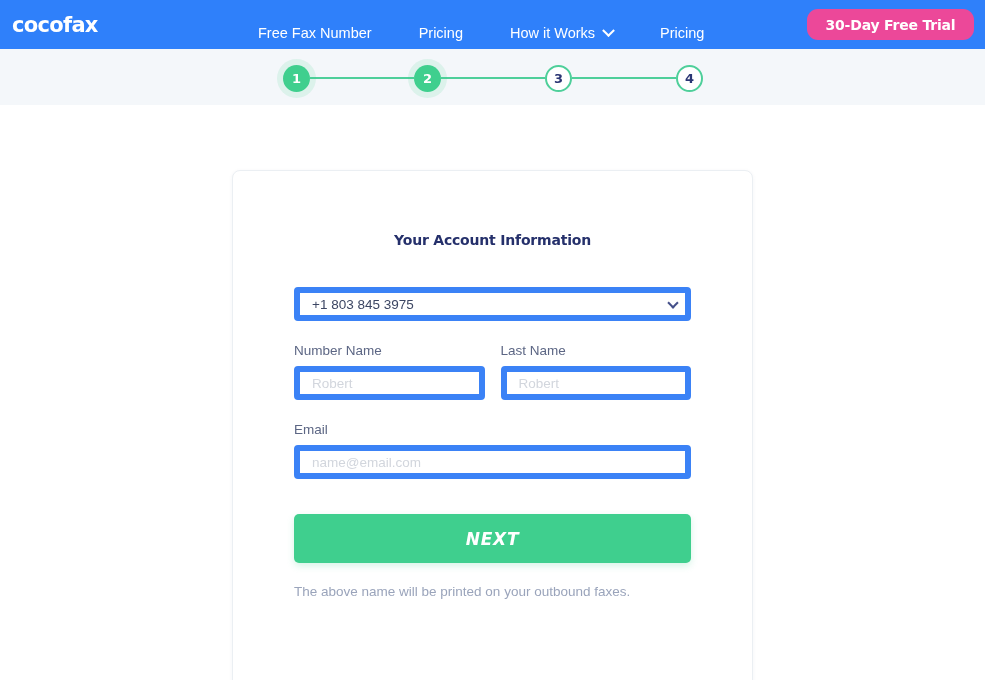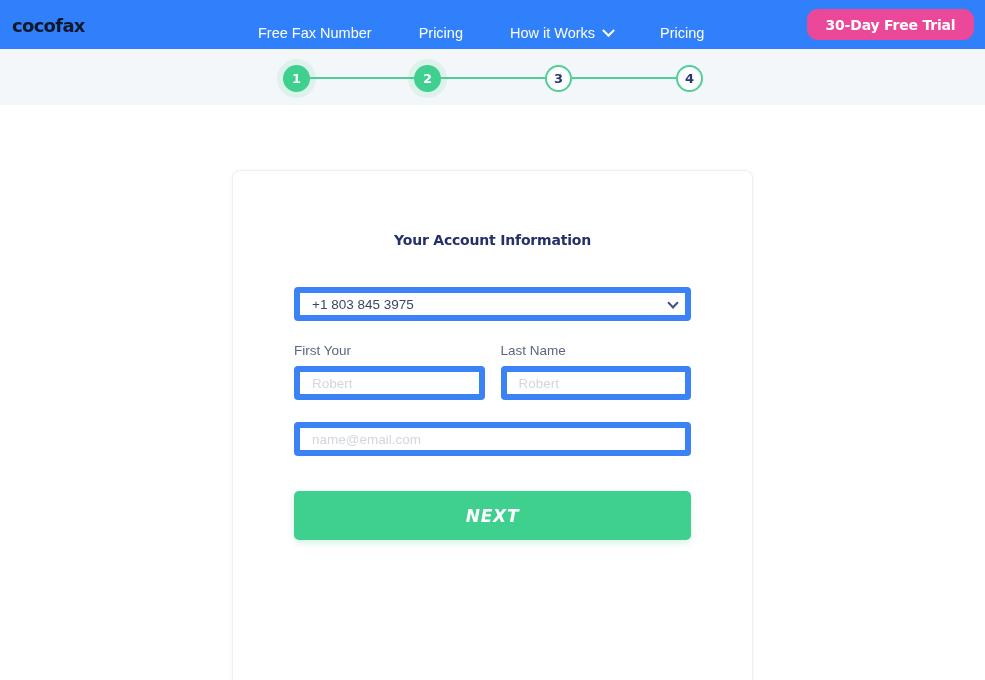--- a/index.html
+++ b/index.html
@@ -23,23 +23,23 @@
     display: flex;
     align-items: center;
     position: relative;
   }
 
   .logo {
     position: absolute;
     left: 12px;
     top: 50%;
     transform: translateY(-50%);
-    font-size: 18px;
-    font-weight: bold;
-    color: #0f172a;
+    font-size: 21px;
+    font-weight: bold;
+    color: #ffffff;
     letter-spacing: -0.7px;
     font-family: "DejaVu Sans", sans-serif;
   }
 
   .nav-links {
     position: absolute;
     left: 258px;
     top: 0;
     height: 66px;
     display: flex;
@@ -293,33 +293,35 @@
         <div class="select-wrap">
           <select class="select">
             <option>+1 803 845 3975</option>
           </select>
           <span class="select-chev"></span>
         </div>
       </div>
 
       <div class="row-2">
         <div>
-          <label class="field-label">First Your</label>
+          <label class="field-label">Number Name</label>
           <input class="input" type="text" placeholder="Robert" style="">
         </div>
         <div>
           <label class="field-label">Last Name</label>
           <input class="input" type="text" placeholder="Robert" style="">
         </div>
       </div>
 
       <div class="email-group">
+        <label class="field-label">Email</label>
         <input class="input" type="text" placeholder="name@email.com" style="">
       </div>
 
       <button class="next-btn">NEXT</button>
 
       <div class="note">
+        <div>The above name will be printed on your outbound faxes.</div>
       </div>
 
     </div>
   </div>
 </div>
 
 </body></html>

